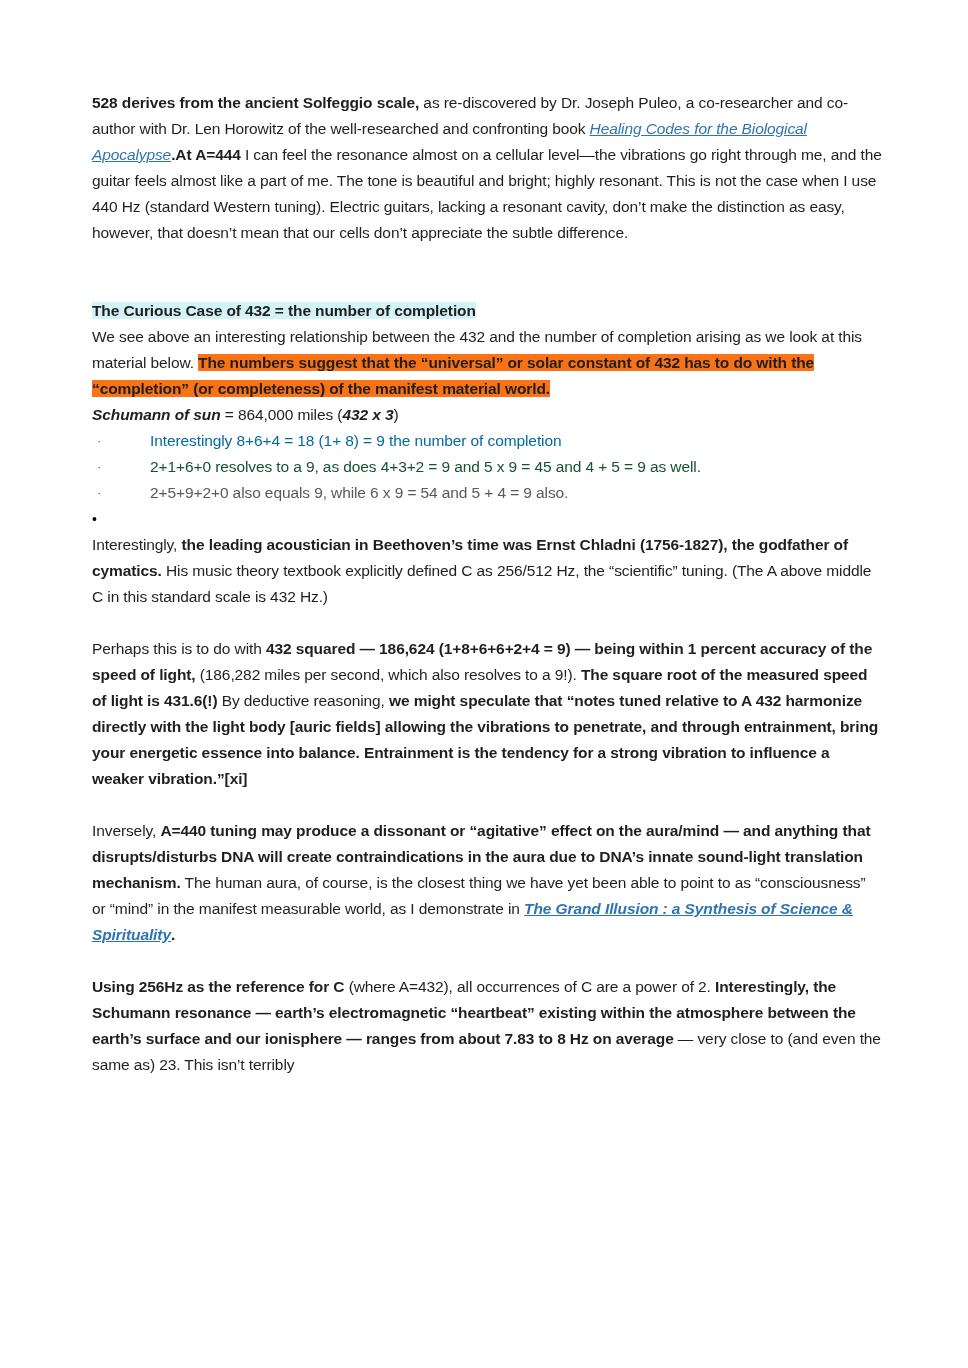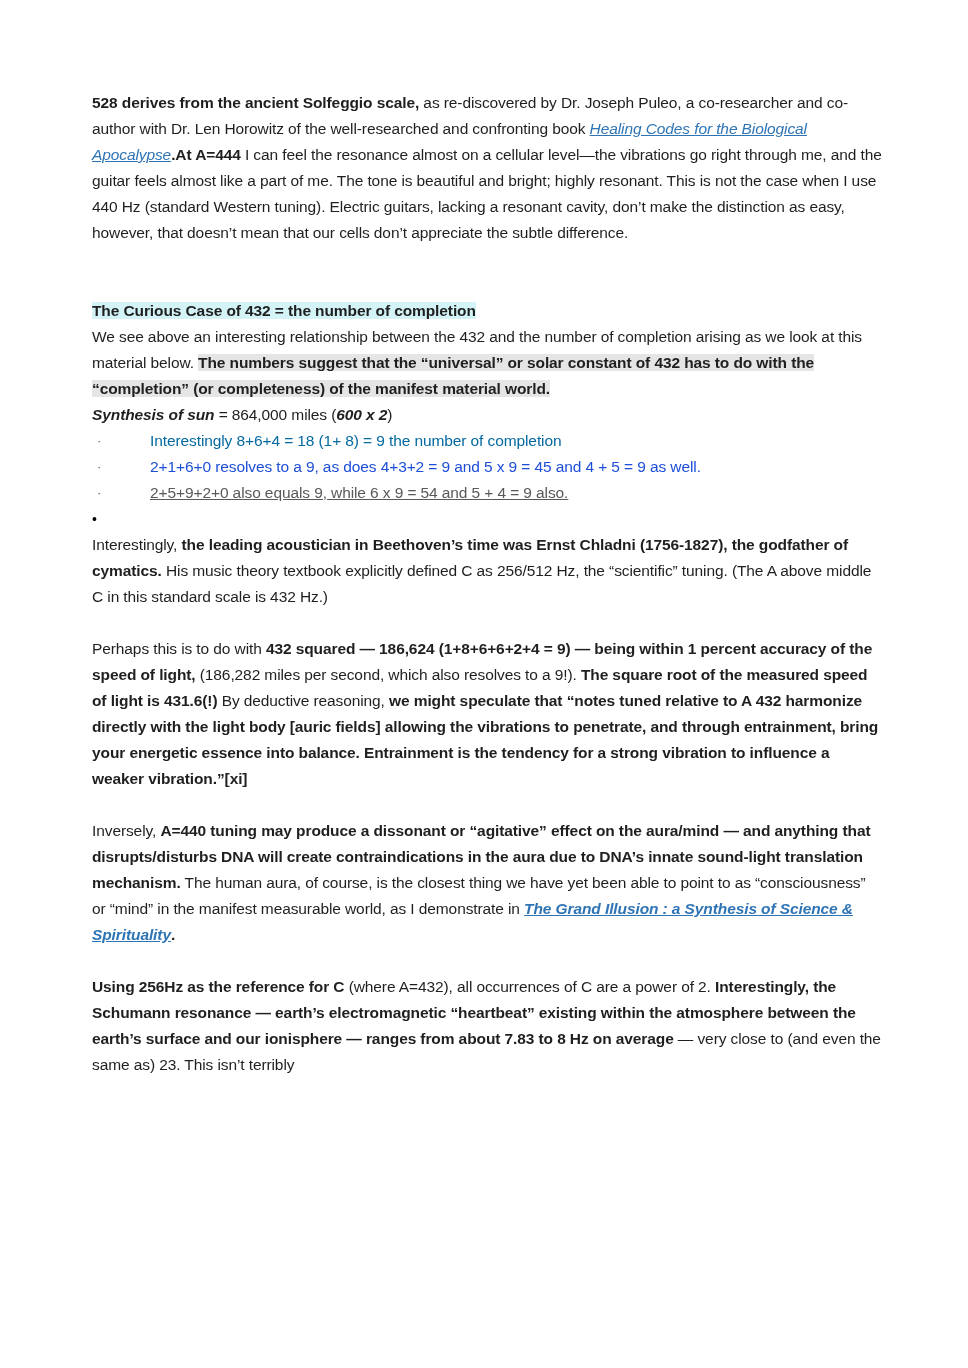--- a/index.html
+++ b/index.html
@@ -48,33 +48,33 @@
     cursor: pointer;
   }
 </style>
 </head>
 <body>
 
 <div class="doc" style="color: rgb(31, 31, 31);">
     <div class="paragraph"><span class="b">528 derives from the ancient Solfeggio scale,</span><span> as re-discovered by Dr. Joseph Puleo, a co-researcher and co-author with Dr. Len Horowitz of the well-researched and confronting book </span><a class="link i" href="#" style="color: rgb(46, 116, 181);">Healing Codes for the Biological Apocalypse</a><span class="b">.At A=444</span><span> I can feel the resonance almost on a cellular level—the vibrations go right through me, and the guitar feels almost like a part of me. The tone is beautiful and bright; highly resonant. This is not the case when I use 440 Hz (standard Western tuning). Electric guitars, lacking a resonant cavity, don’t make the distinction as easy, however, that doesn’t mean that our cells don’t appreciate the subtle difference.</span></div>
     <div class="spacer double"></div>
     <div class="paragraph"><span class="b hl" style="background: rgb(211, 243, 247);">The Curious Case of 432 = the number of completion</span></div>
-    <div class="paragraph"><span>We see above an interesting relationship between the 432 and the number of completion arising as we look at this material below. </span><span class="b hl" style="background: #e5e5e5;">The numbers suggest that the “universal” or solar constant of 432 has to do with the “completion” (or completeness) of the manifest material world.</span></div>
-    <div class="paragraph"><span class="b i">Synthesis of sun</span><span> = 864,000 miles (</span><span class="b i">600 x 2</span><span>)</span></div>
+    <div class="paragraph"><span>We see above an interesting relationship between the 432 and the number of completion arising as we look at this material below. </span><span class="b hl" style="background: #f97316;">The numbers suggest that the “universal” or solar constant of 432 has to do with the “completion” (or completeness) of the manifest material world.</span></div>
+    <div class="paragraph"><span class="b i">Schumann of sun</span><span> = 864,000 miles (</span><span class="b i">432 x 3</span><span>)</span></div>
     <div class="sub-bullet">
       <span class="marker">·</span>
       <span class="bullet-text"><span class="gray" style="color: #0369a1;">Interestingly 8+6+4 = 18 (1+ 8) = 9 the number of completion</span></span>
     </div>
     <div class="sub-bullet">
       <span class="marker">·</span>
-      <span class="bullet-text"><span class="gray" style="color: #1d4ed8;">2+1+6+0 resolves to a 9, as does 4+3+2 = 9 and 5 x 9 = 45 and 4 + 5 = 9 as well.</span></span>
+      <span class="bullet-text"><span class="gray" style="color: #14532d;">2+1+6+0 resolves to a 9, as does 4+3+2 = 9 and 5 x 9 = 45 and 4 + 5 = 9 as well.</span></span>
     </div>
     <div class="sub-bullet">
       <span class="marker">·</span>
-      <span class="bullet-text"><span class="gray" style="color: rgb(89, 89, 89); text-decoration: underline;">2+5+9+2+0 also equals 9, while 6 x 9 = 54 and 5 + 4 = 9 also.</span></span>
+      <span class="bullet-text"><span class="gray" style="color: rgb(89, 89, 89);">2+5+9+2+0 also equals 9, while 6 x 9 = 54 and 5 + 4 = 9 also.</span></span>
     </div>
     <div class="bullet-line"><span class="marker">•</span><span class="bullet-text"></span></div>
     <div class="paragraph"><span>Interestingly, </span><span class="b">the leading acoustician in Beethoven’s time was Ernst Chladni (1756-1827), the godfather of cymatics.</span><span> His music theory textbook explicitly defined C as 256/512 Hz, the “scientific” tuning. (The A above middle C in this standard scale is 432 Hz.)</span></div>
     <div class="spacer"></div>
     <div class="paragraph"><span>Perhaps this is to do with </span><span class="b">432 squared — 186,624 (1+8+6+6+2+4 = 9) — being within 1 percent accuracy of the speed of light,</span><span> (186,282 miles per second, which also resolves to a 9!). </span><span class="b">The square root of the measured speed of light is 431.6(!)</span><span> By deductive reasoning, </span><span class="b">we might speculate that “notes tuned relative to A 432 harmonize directly with the light body [auric fields] allowing the vibrations to penetrate, and through entrainment, bring your energetic essence into balance. Entrainment is the tendency for a strong vibration to influence a weaker vibration.”[xi]</span></div>
     <div class="spacer"></div>
     <div class="paragraph"><span>Inversely, </span><span class="b">A=440 tuning may produce a dissonant or “agitative” effect on the aura/mind — and anything that disrupts/disturbs DNA will create contraindications in the aura due to DNA’s innate sound-light translation mechanism.</span><span> The human aura, of course, is the closest thing we have yet been able to point to as “consciousness” or “mind” in the manifest measurable world, as I demonstrate in </span><a class="link b i" href="#" style="color: rgb(46, 116, 181);">The Grand Illusion : a Synthesis of Science &amp; Spirituality</a><span class="b">.</span></div>
     <div class="spacer"></div>
     <div class="paragraph"><span class="b">Using 256Hz as the reference for C</span><span> (where A=432), all occurrences of C are a power of 2. </span><span class="b">Interestingly, the Schumann resonance — earth’s electromagnetic “heartbeat” existing within the atmosphere between the earth’s surface and our ionisphere — ranges from about 7.83 to 8 Hz on average</span><span> — very close to (and even the same as) 23. This isn’t terribly</span></div>
   </div>

